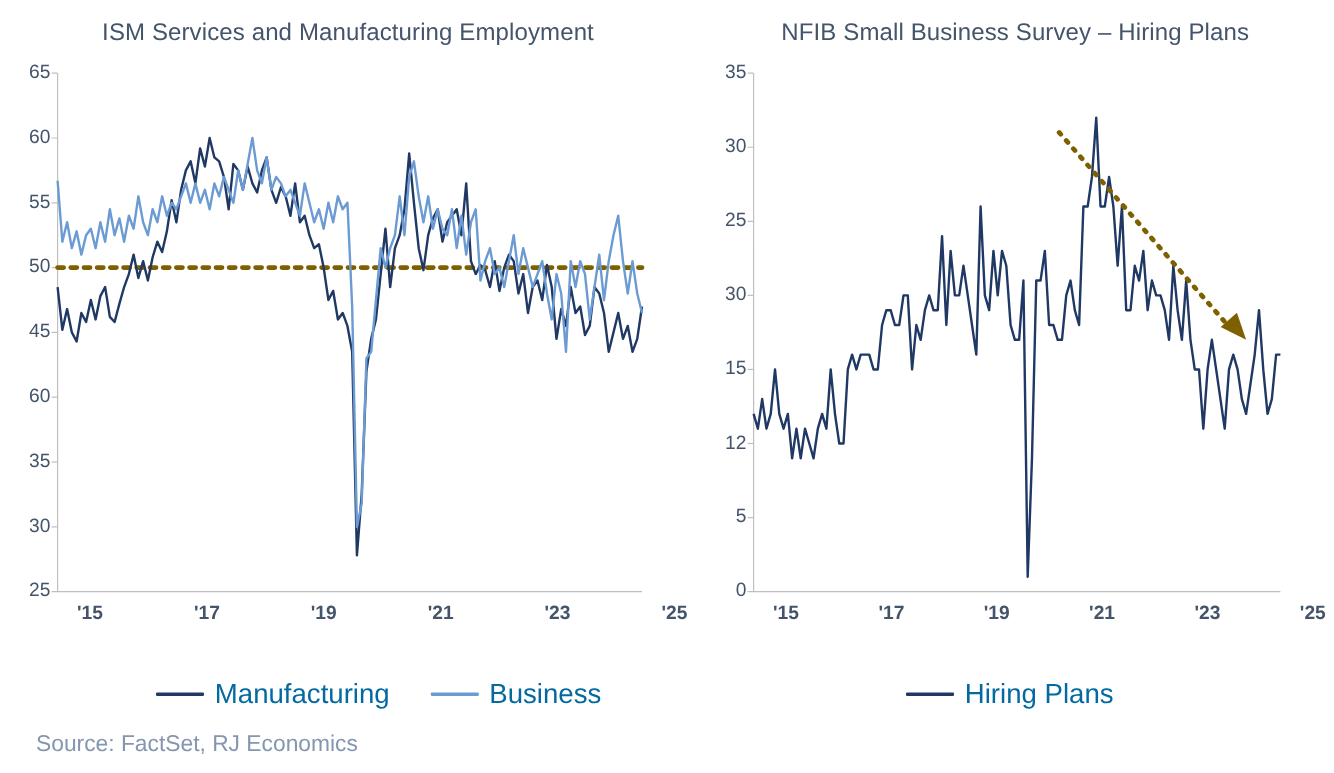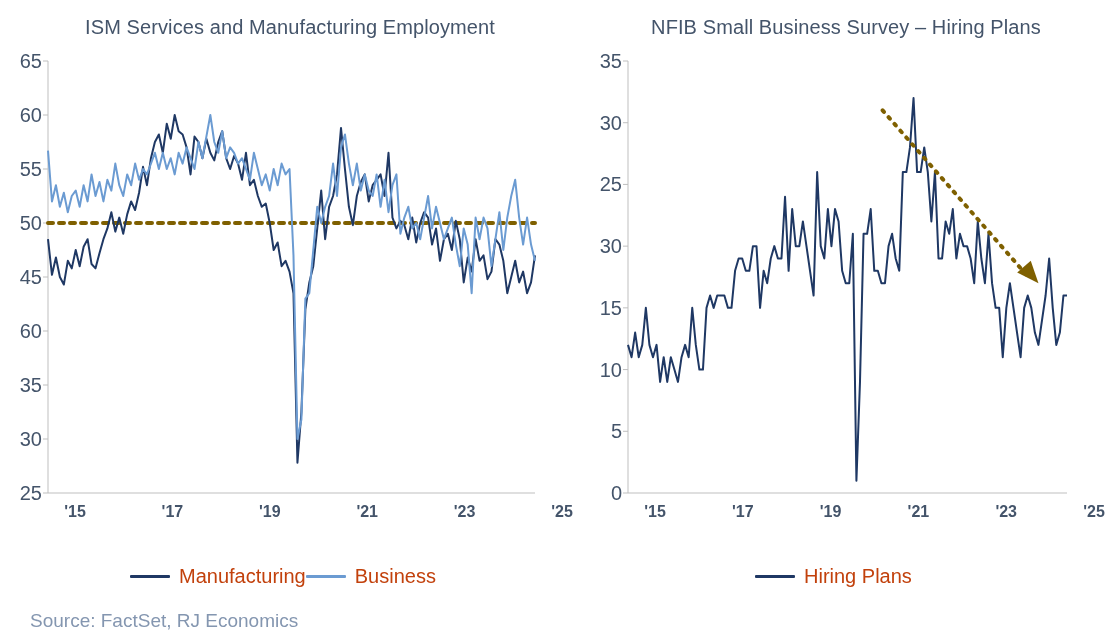--- a/index.html
+++ b/index.html
@@ -40,21 +40,21 @@
   }
   .ylabels {
     position: absolute;
     left: 0;
     top: 0;
     width: 44px;
   }
   .ylabel {
     position: absolute;
     right: 6px;
-    font-size: 20px;
+    font-size: 16px;
     color: #44546a;
     transform: translateY(-50%);
     text-align: right;
     white-space: nowrap;
   }
   .xlabels {
     position: absolute;
     left: 0;
     width: 100%;
   }
@@ -64,22 +64,23 @@
     font-weight: bold;
     color: #44546a;
     transform: translateX(-50%);
     white-space: nowrap;
     margin-left: 27px;
   }
   .legend {
     position: absolute;
     display: flex;
     align-items: center;
-    font-size: 20px;
-    color: #c2410c;
+    gap: 34px;
+    font-size: 23px;
+    color: #0369a1;
   }
   .legend-item {
     display: flex;
     align-items: center;
     gap: 9px;
     white-space: nowrap;
   }
   .legend-swatch {
     display: inline-block;
     width: 40px;
@@ -167,21 +168,21 @@
           <line x1="43" x2="48" y1="145.42857142857142" y2="145.42857142857142" stroke="#bfbfbf"></line>
           <line x1="43" x2="48" y1="83.71428571428574" y2="83.71428571428574" stroke="#bfbfbf"></line>
           <line x1="43" x2="48" y1="22" y2="22" stroke="#bfbfbf"></line>
           <path d="M 48.00 305.89 L 51.57 318.23 L 55.14 293.54 L 58.71 318.23 L 62.28 305.89 L 65.85 268.86 L 69.41 305.89 L 72.98 318.23 L 76.55 305.89 L 80.12 342.91 L 83.69 318.23 L 87.26 342.91 L 90.83 318.23 L 94.40 330.57 L 97.97 342.91 L 101.54 318.23 L 105.11 305.89 L 108.67 318.23 L 112.24 268.86 L 115.81 305.89 L 119.38 330.57 L 122.95 330.57 L 126.52 268.86 L 130.09 256.51 L 133.66 268.86 L 137.23 256.51 L 140.80 256.51 L 144.37 256.51 L 147.93 268.86 L 151.50 268.86 L 155.07 231.83 L 158.64 219.49 L 162.21 219.49 L 165.78 231.83 L 169.35 231.83 L 172.92 207.14 L 176.49 207.14 L 180.06 268.86 L 183.63 231.83 L 187.20 244.17 L 190.76 219.49 L 194.33 207.14 L 197.90 219.49 L 201.47 219.49 L 205.04 157.77 L 208.61 231.83 L 212.18 170.11 L 215.75 207.14 L 219.32 207.14 L 222.89 182.46 L 226.46 207.14 L 230.02 231.83 L 233.59 256.51 L 237.16 133.09 L 240.73 207.14 L 244.30 219.49 L 247.87 170.11 L 251.44 207.14 L 255.01 170.11 L 258.58 182.46 L 262.15 231.83 L 265.72 244.17 L 269.28 244.17 L 272.85 194.80 L 276.42 441.66 L 279.99 342.91 L 283.56 194.80 L 287.13 194.80 L 290.70 170.11 L 294.27 231.83 L 297.84 231.83 L 301.41 244.17 L 304.98 244.17 L 308.54 207.14 L 312.11 194.80 L 315.68 219.49 L 319.25 231.83 L 322.82 133.09 L 326.39 133.09 L 329.96 108.40 L 333.53 59.03 L 337.10 133.09 L 340.67 133.09 L 344.24 108.40 L 347.80 133.09 L 351.37 182.46 L 354.94 133.09 L 358.51 219.49 L 362.08 219.49 L 365.65 182.46 L 369.22 194.80 L 372.79 170.11 L 376.36 219.49 L 379.93 194.80 L 383.50 207.14 L 387.07 207.14 L 390.63 219.49 L 394.20 244.17 L 397.77 182.46 L 401.34 219.49 L 404.91 244.17 L 408.48 194.80 L 412.05 244.17 L 415.62 268.86 L 419.19 268.86 L 422.76 318.23 L 426.33 268.86 L 429.89 244.17 L 433.46 268.86 L 437.03 293.54 L 440.60 318.23 L 444.17 268.86 L 447.74 256.51 L 451.31 268.86 L 454.88 293.54 L 458.45 305.89 L 462.02 281.20 L 465.59 256.51 L 469.15 219.49 L 472.72 268.86 L 476.29 305.89 L 479.86 293.54 L 483.43 256.51 L 487.00 256.51" fill="none" stroke="#1f3864" stroke-width="2" stroke-linejoin="round"></path>
           <line x1="302.62" y1="71.3714285714286" x2="448.46500000000003" y2="238.17142857142855" stroke="#7f6000" stroke-width="4" stroke-dasharray="2 7" stroke-linecap="round"></line>
           <polygon points="458.46500000000003,244.17142857142855 450.759107792398,221.68545015631798 437.20850086363293,233.53370116066895" fill="#7f6000"></polygon>
         </svg>
       <div class="ylabels" id="ylabels-right" style="height: 500px; width: 48px;">
           <div class="ylabel" style="top: 454px;">0</div>
           <div class="ylabel" style="top: 392.286px;">5</div>
-          <div class="ylabel" style="top: 330.571px;">10</div>
+          <div class="ylabel" style="top: 330.571px;">12</div>
           <div class="ylabel" style="top: 268.857px;">15</div>
           <div class="ylabel" style="top: 207.143px;">30</div>
           <div class="ylabel" style="top: 145.429px;">25</div>
           <div class="ylabel" style="top: 83.7143px;">30</div>
           <div class="ylabel" style="top: 22px;">35</div>
         </div>
       <div class="xlabels" id="xlabels-right" style="top: 464px;">
           <div class="xlabel" style="left: 48px;">'15</div>
           <div class="xlabel" style="left: 135.8px;">'17</div>
           <div class="xlabel" style="left: 223.6px;">'19</div>

